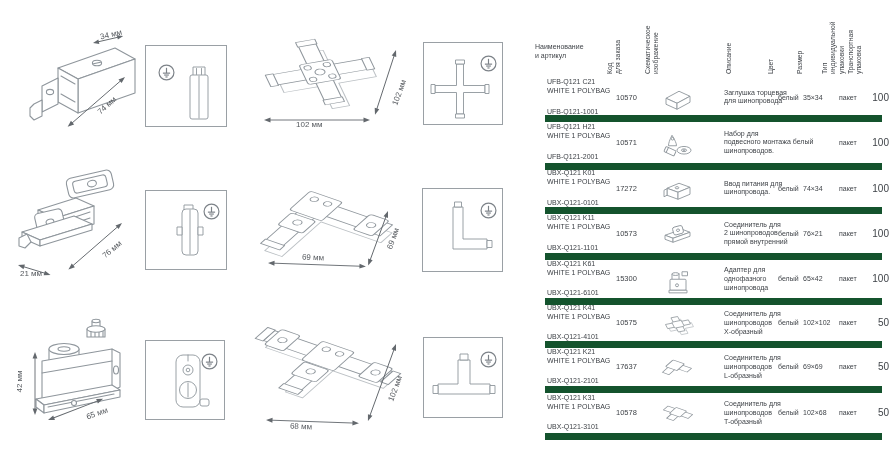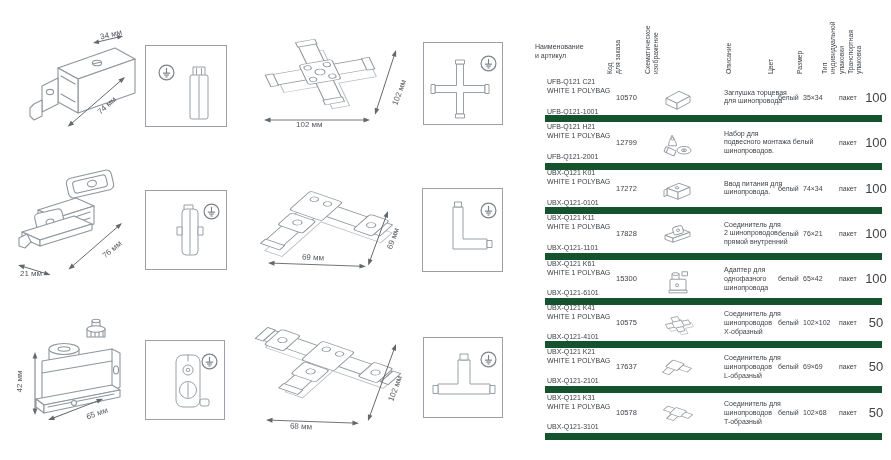--- a/index.html
+++ b/index.html
@@ -27,21 +27,21 @@
   .tc{position:absolute;top:50%;transform:translateY(-50%);font-size:7px;line-height:1.25;white-space:pre-line}
   .tc.code{left:71px;font-size:7.5px}
   .tc.name{left:2px;width:72px}
   .tc.name .art{margin-top:3px}
   .tc.thumb{left:101px;width:64px;text-align:center}
   .tc.thumb svg{display:inline-block}
   .tc.desc{left:179px}
   .tc.color{left:233px}
   .tc.size{left:258px;width:38px}
   .tc.pack{left:294px}
-  .tc.transport{left:318px;width:26px;text-align:center;font-size:13px}
+  .tc.transport{left:318px;width:26px;text-align:right;font-size:10px}
 </style>
 </head>
 <body>
 
 <svg width="0" height="0" style="position:absolute">
   <defs>
     <g id="gnd">
       <circle cx="8" cy="8" r="7"></circle>
       <line x1="8" y1="3.6" x2="8" y2="8.6"></line>
       <line x1="4.6" y1="8.6" x2="11.4" y2="8.6"></line>
@@ -363,21 +363,21 @@
   <div class="tc pack">пакет</div>
   <div class="tc transport">100</div>
 </div>
 
 <div class="trow" style="top:122px;height:48px">
   <div class="tc name">
     <div class="nm">UFB-Q121 H21
 WHITE 1 POLYBAG</div>
     <div class="art">UFB-Q121-2001</div>
   </div>
-  <div class="tc code">12799</div>
+  <div class="tc code">10571</div>
   <div class="tc thumb">
     <svg class="draw thin" width="30" height="26" viewBox="0 0 30 26">
       <path d="M 9,3 C 6.5,8 5.5,11 5.5,13.5 L 13.5,13.5 C 13.5,11 12,8 9,3 Z"></path>
       <circle class="nf" cx="9.5" cy="6.5" r="1.3"></circle>
       <ellipse cx="21" cy="18" rx="7" ry="3.8"></ellipse>
       <ellipse class="nf" cx="21" cy="18" rx="2.6" ry="1.4"></ellipse>
       <circle cx="21" cy="18" r="0.7"></circle>
       <g transform="translate(7,19) rotate(25)">
           <rect x="-5.5" y="-2.8" width="11" height="5.6" rx="1"></rect>
           <line x1="-3" y1="-2.8" x2="-3" y2="2.8"></line>
@@ -416,21 +416,21 @@
   <div class="tc pack">пакет</div>
   <div class="tc transport">100</div>
 </div>
 
 <div class="trow" style="top:214px;height:46px">
   <div class="tc name">
     <div class="nm">UBX-Q121 K11
 WHITE 1 POLYBAG</div>
     <div class="art">UBX-Q121-1101</div>
   </div>
-  <div class="tc code">17828</div>
+  <div class="tc code">10573</div>
   <div class="tc thumb">
     <svg class="draw thin" width="30" height="26" viewBox="0 0 30 26">
       <polygon points="2,12 19,6 27,9 10,15"></polygon>
       <polygon points="2,12 10,15 10,19 2,16"></polygon>
       <polygon points="10,15 27,9 27,13 10,19"></polygon>
       <g transform="translate(15,7) rotate(-15)">
           <rect x="-5" y="-4" width="10" height="8" rx="2"></rect>
           <ellipse cx="0" cy="0" rx="1.6" ry="1.2"></ellipse>
         </g>
     </svg>

